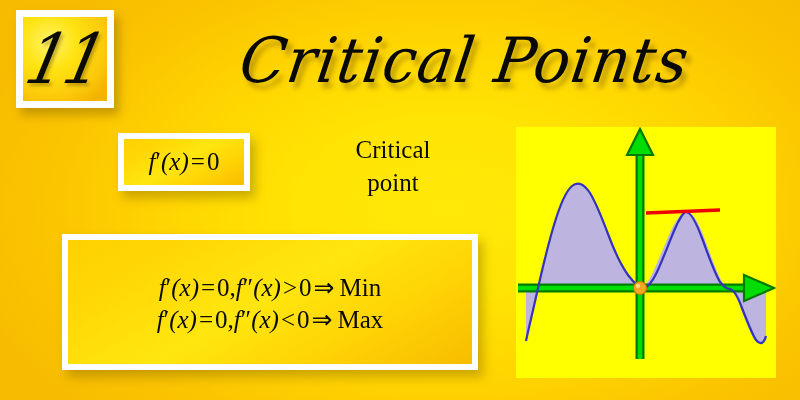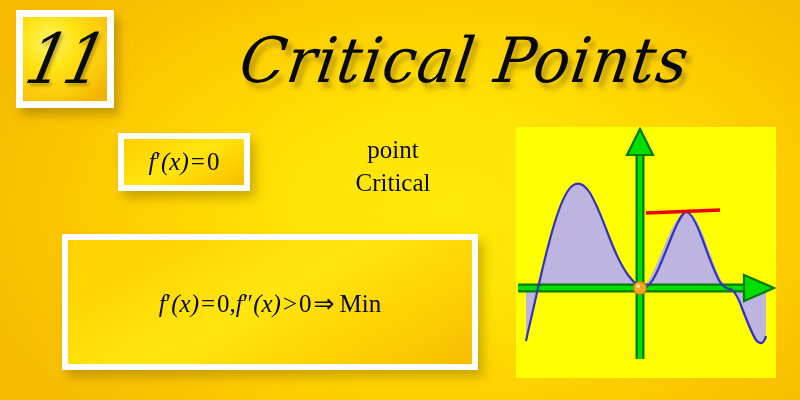--- a/index.html
+++ b/index.html
@@ -168,28 +168,29 @@
 
   <div id="title">
     <span id="title-text">Critical Points</span>
   </div>
 
   <div id="crit-eq-panel" class="panel">
     <span class="math"><span class="fn">f</span><span>′</span><span class="fn">(x)</span><span class="op">=</span><span>0</span></span>
   </div>
 
   <div id="crit-label">
+    <div>Critical</div>
     <div>point</div>
-    <div>Critical</div>
   </div>
 
   <div id="rules-panel" class="panel">
 
     <div class="rule-row math"><span class="fn">f</span><span>′</span><span class="fn">(x)</span><span class="op">=</span><span>0</span><span class="comma">,</span><span class="fn">f</span><span>″</span><span class="fn">(x)</span><span class="op">&gt;</span><span>0</span><span class="op">⇒</span><span class="word">Min</span></div>
 
+    <div class="rule-row math"><span class="fn">f</span><span>′</span><span class="fn">(x)</span><span class="op">=</span><span>0</span><span class="comma">,</span><span class="fn">f</span><span>″</span><span class="fn">(x)</span><span class="op">&lt;</span><span>0</span><span class="op">⇒</span><span class="word">Max</span></div>
 
 
   </div>
 
   <div id="graph-panel">
     <svg id="graph-svg" viewBox="0 0 260 251">
 
       <path fill="#BDB4E0" stroke="none" d="M 10,214 L 10,161 L 24,161 L 38,161 L 52,161 L 66,161 L 80,161
                L 94,161 L 108,161 L 122,161 L 128,161 L 128,161
                C 124,161 118,156 112,148 C 104,137 98,123 92,107

